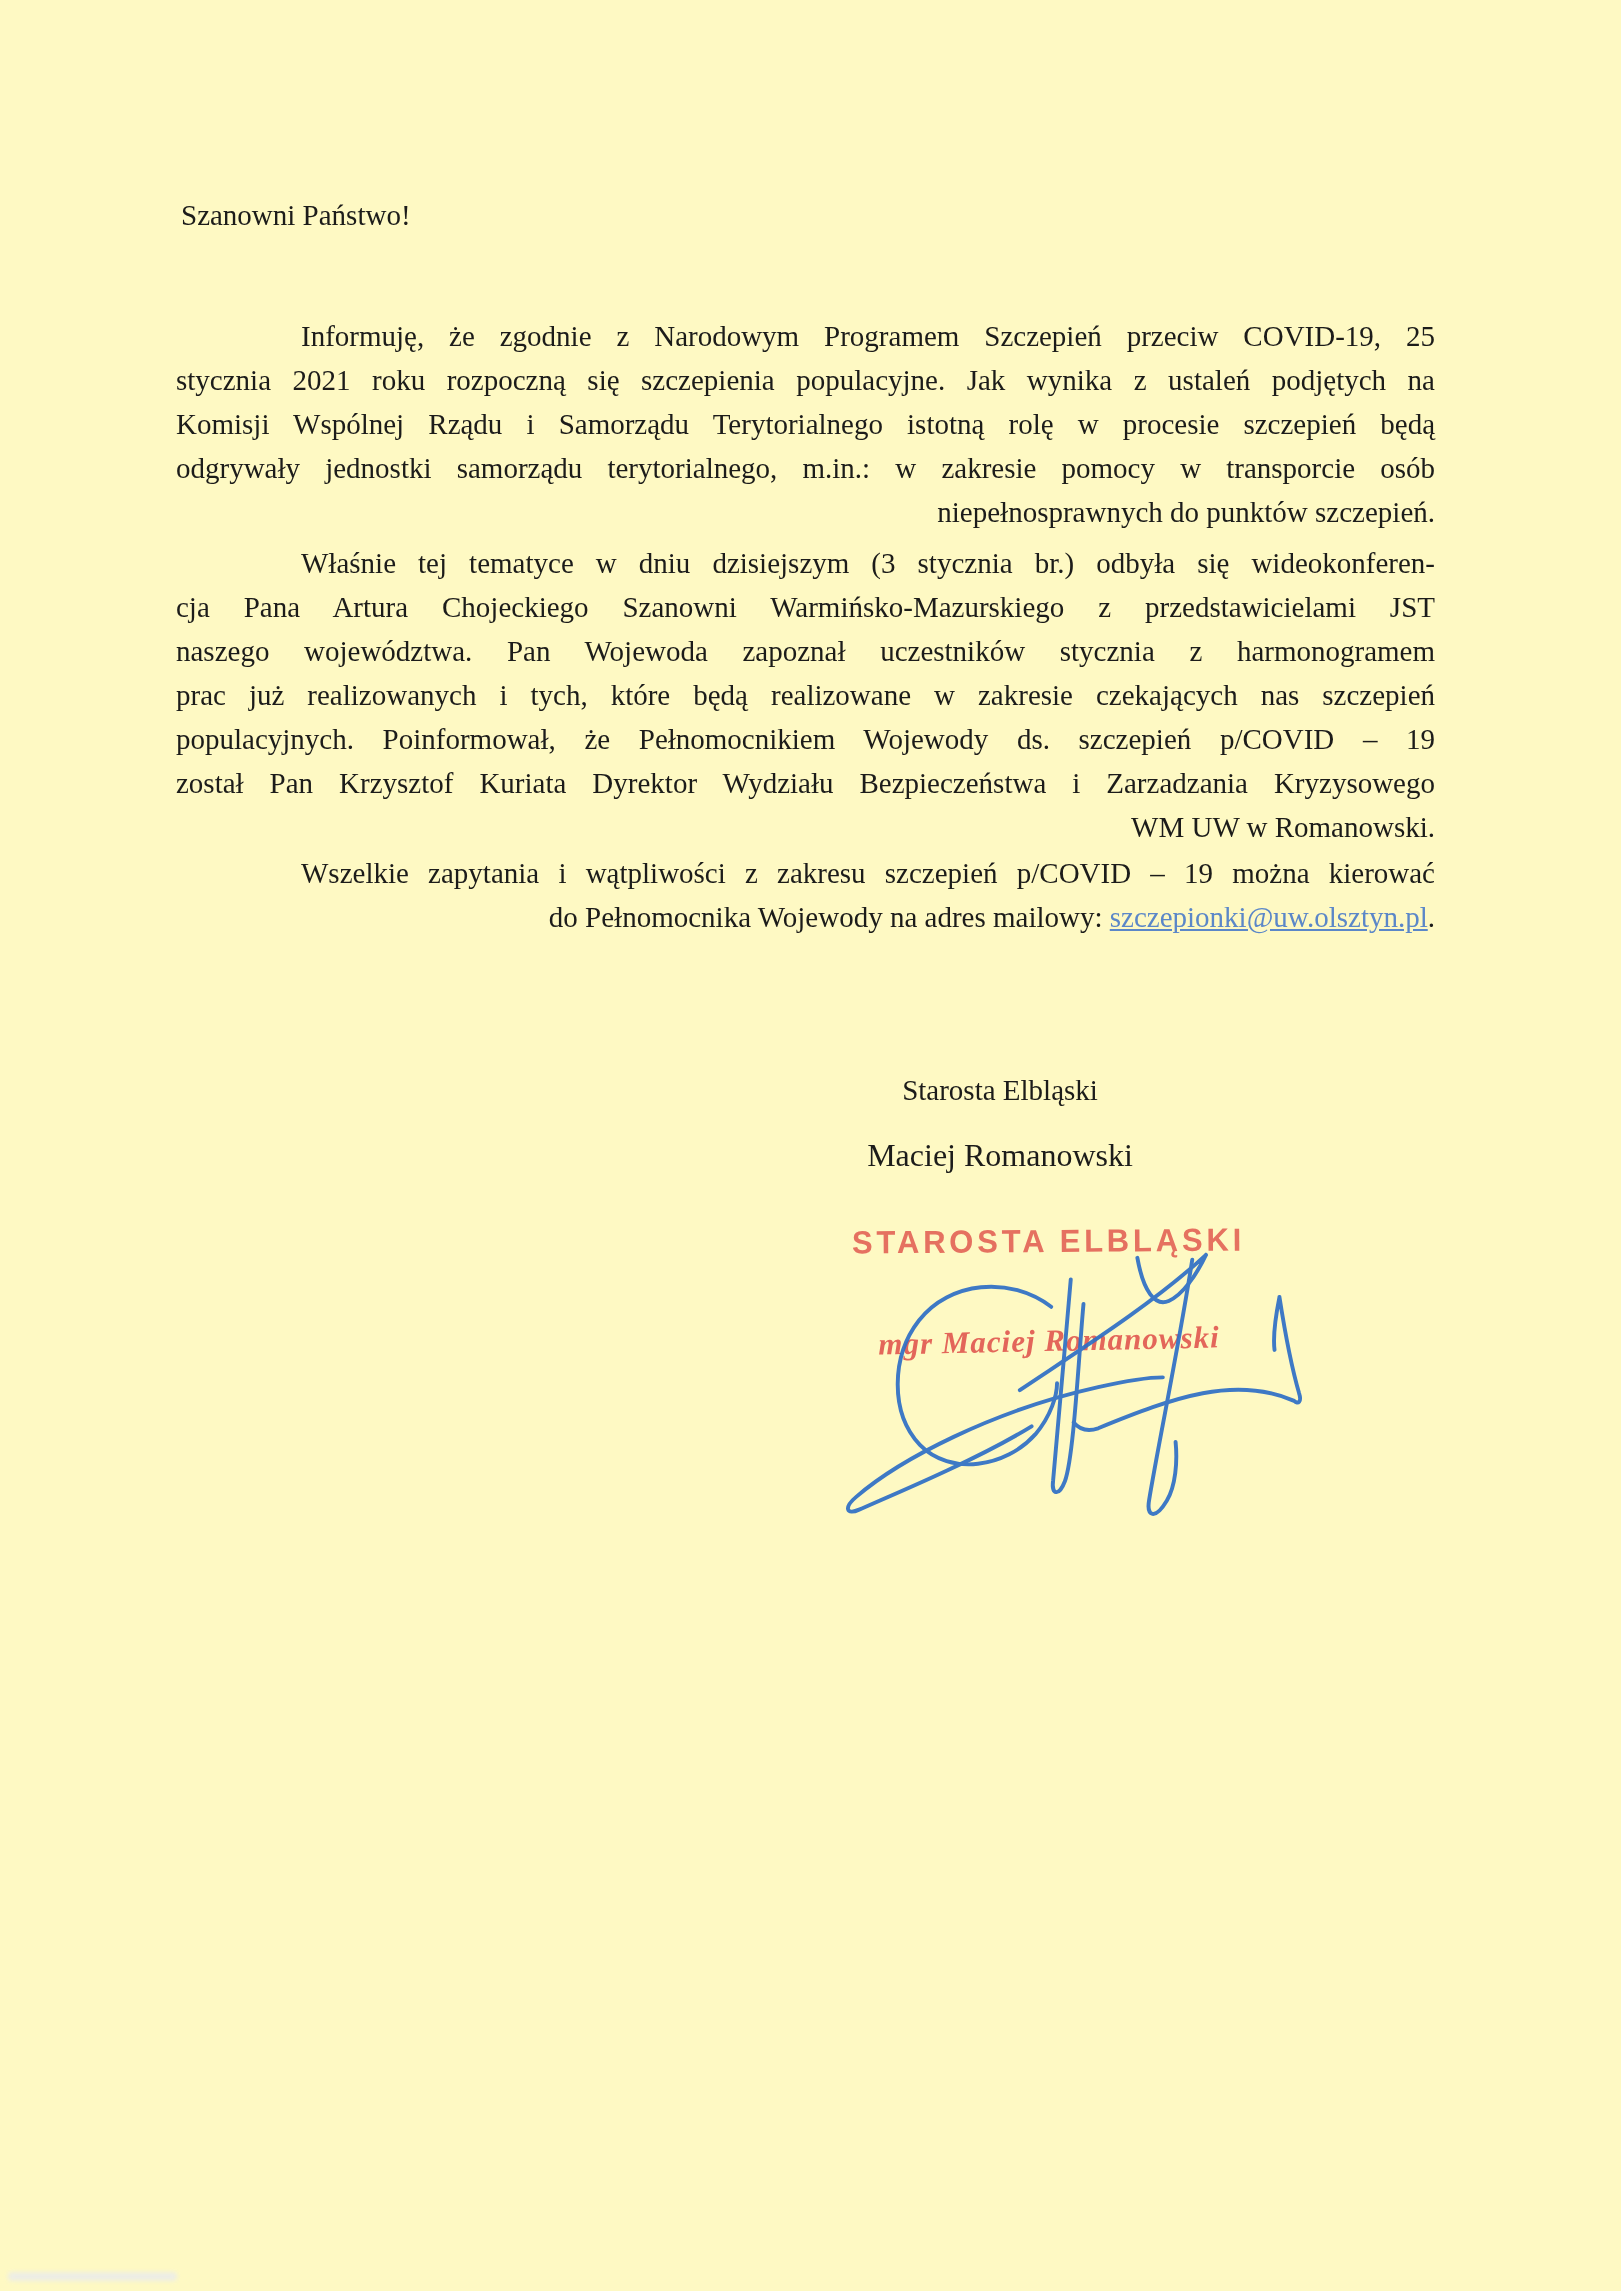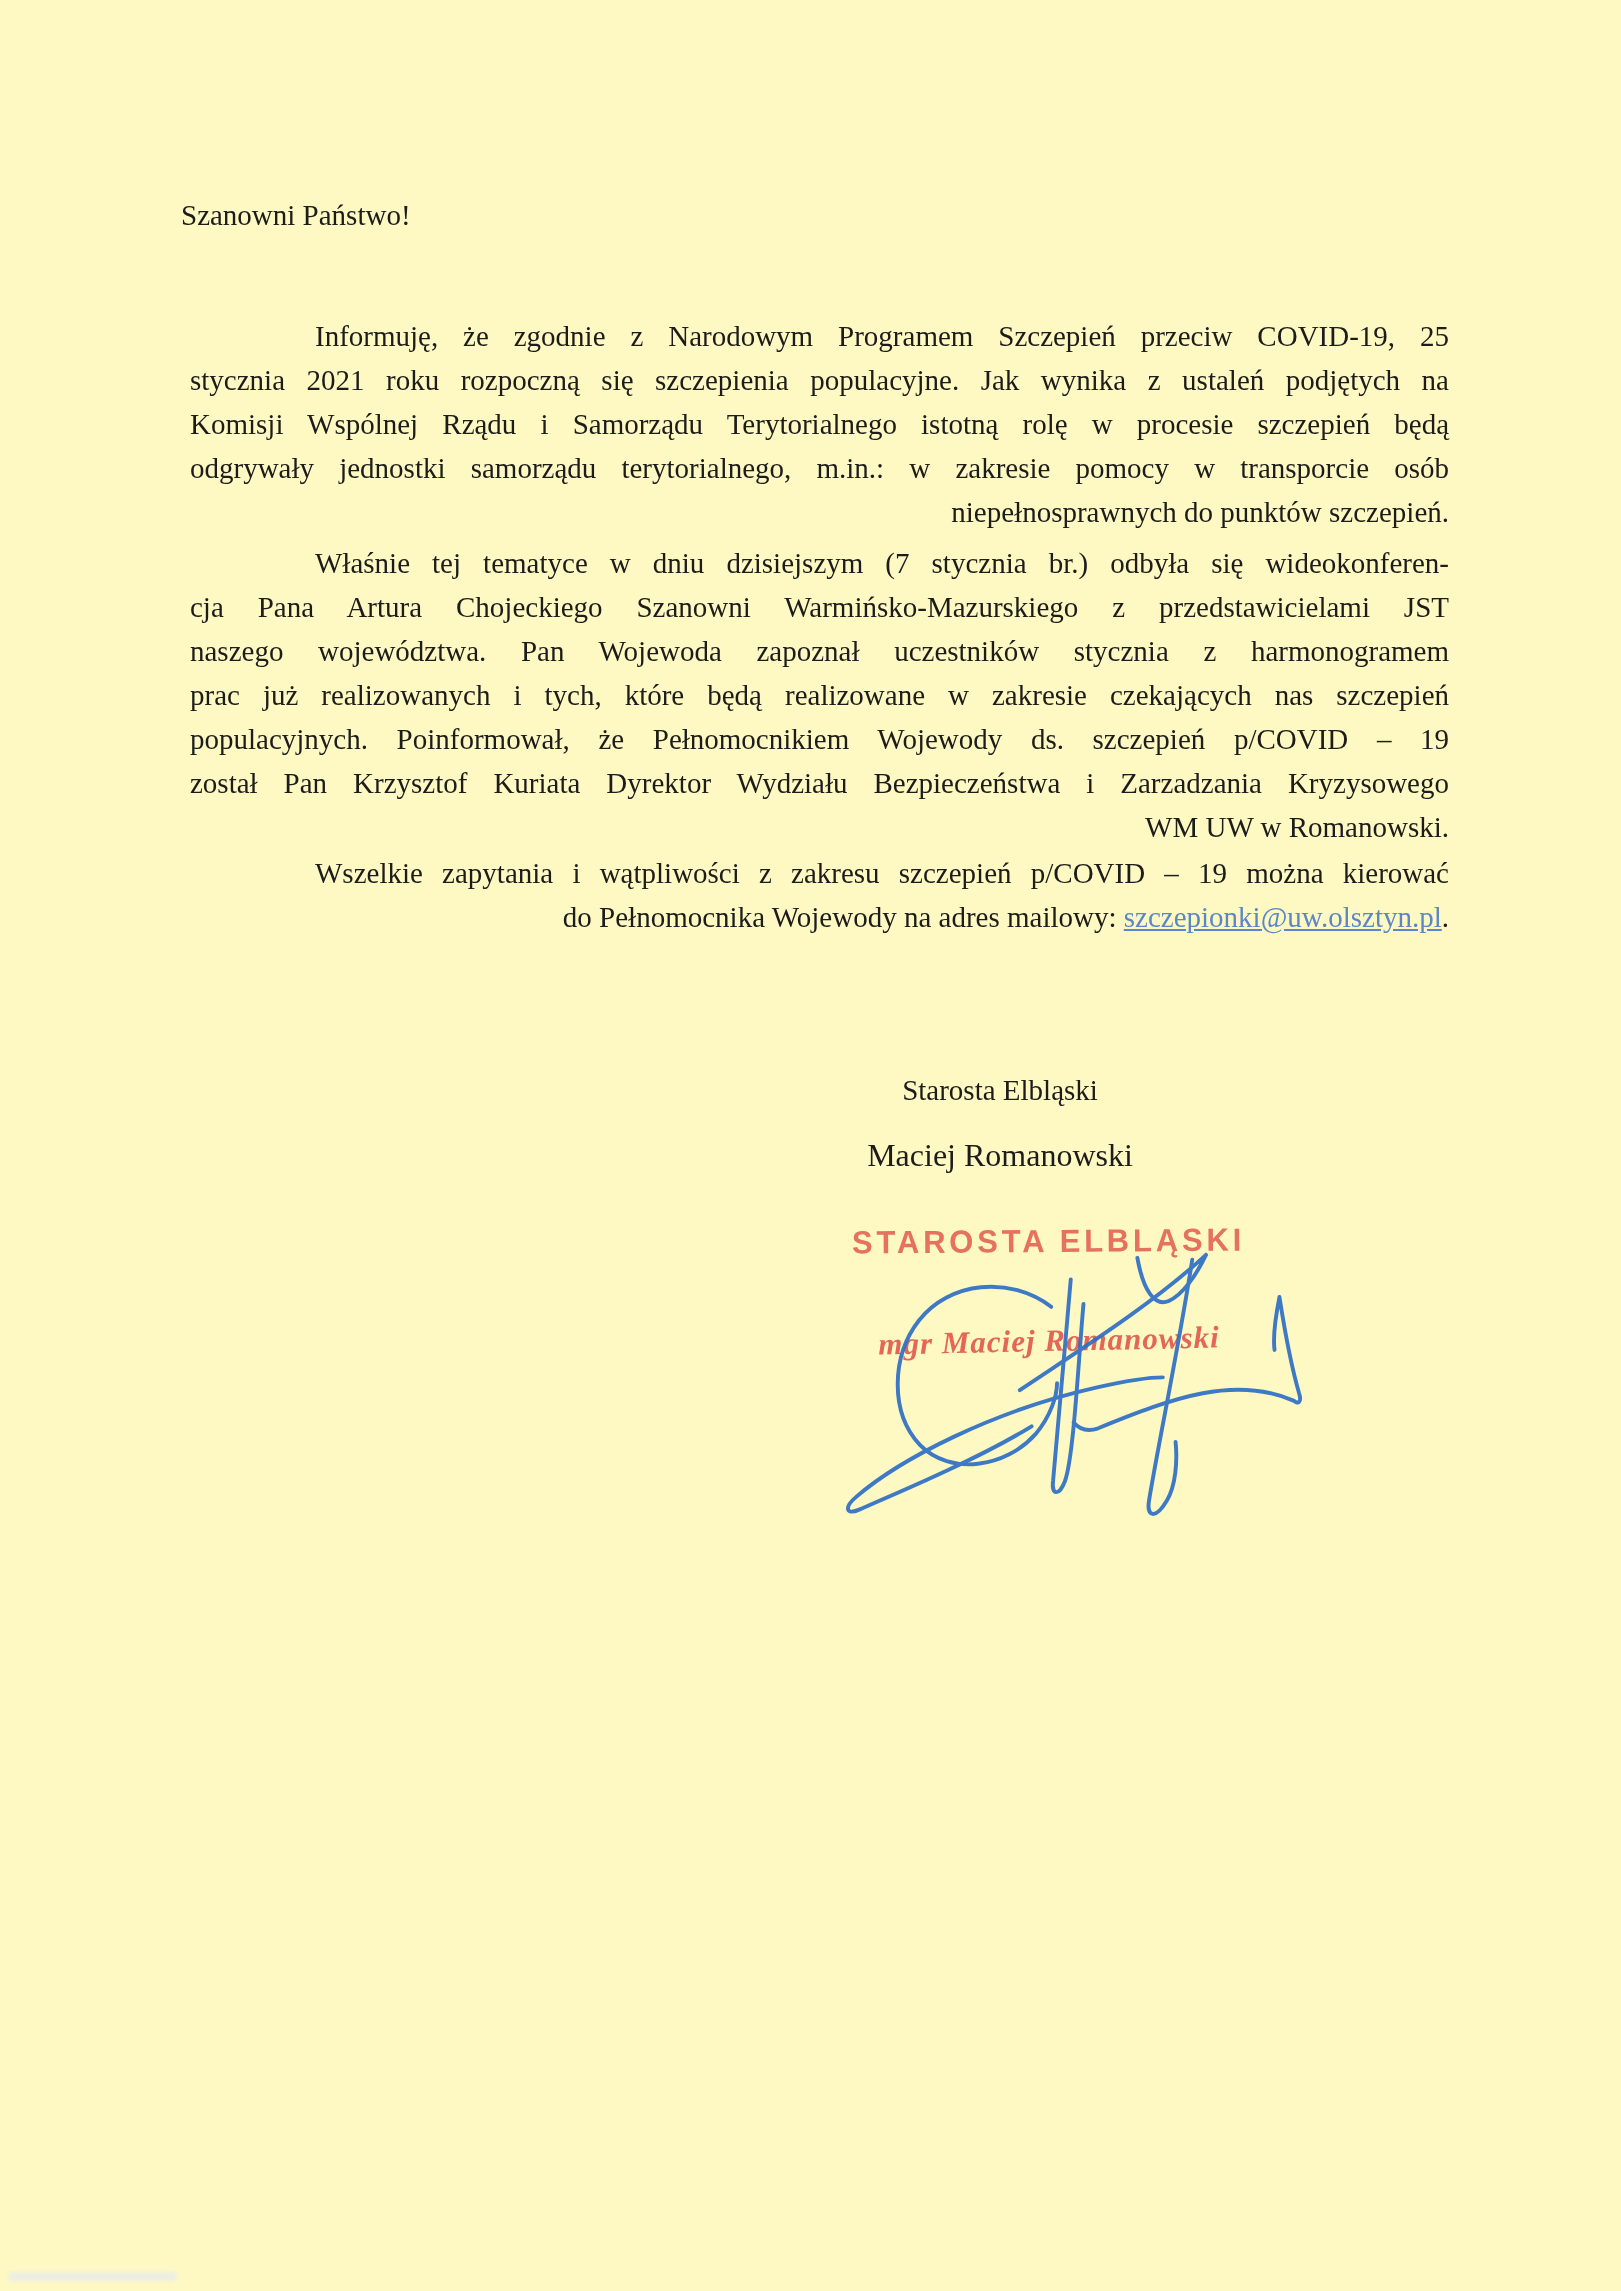--- a/index.html
+++ b/index.html
@@ -7,21 +7,21 @@
     position:relative;
     width:1621px;height:2292px;
     background:#fef9c3;
     overflow:hidden;
     font-family:"Liberation Serif","DejaVu Serif",serif;
     color:#1c1c1a;
     margin:0 auto;
   }
   .textblock{
     position:absolute;
-    left:190px;width:1259px;
+    left:176px;width:1259px;
     font-size:29px;
   }
   .line{
     height:44px;line-height:44px;
     white-space:normal;
   }
   .jline{ text-align:justify; text-align-last:justify; }
   .lline{ text-align:right; }
   .indent{ text-indent:125px; }
   .greeting{
@@ -74,21 +74,21 @@
 
   <div class="textblock" style="top:314px">
     <div class="line jline indent">Informuję, że zgodnie z Narodowym Programem Szczepień przeciw COVID-19, 25</div>
     <div class="line jline">stycznia 2021 roku rozpoczną się szczepienia populacyjne. Jak wynika z ustaleń podjętych na</div>
     <div class="line jline">Komisji Wspólnej Rządu i Samorządu Terytorialnego istotną rolę w procesie szczepień będą</div>
     <div class="line jline">odgrywały jednostki samorządu terytorialnego, m.in.: w zakresie pomocy w transporcie osób</div>
     <div class="line lline">niepełnosprawnych do punktów szczepień.</div>
   </div>
 
   <div class="textblock" style="top:541px">
-    <div class="line jline indent">Właśnie tej tematyce w dniu dzisiejszym (7 stycznia br.) odbyła się wideokonferen-</div>
+    <div class="line jline indent">Właśnie tej tematyce w dniu dzisiejszym (3 stycznia br.) odbyła się wideokonferen-</div>
     <div class="line jline">cja Pana Artura Chojeckiego Szanowni Warmińsko-Mazurskiego z przedstawicielami JST</div>
     <div class="line jline">naszego województwa. Pan Wojewoda zapoznał uczestników stycznia z harmonogramem</div>
     <div class="line jline">prac już realizowanych i tych, które będą realizowane w zakresie czekających nas szczepień</div>
     <div class="line jline">populacyjnych. Poinformował, że Pełnomocnikiem Wojewody ds. szczepień p/COVID – 19</div>
     <div class="line jline">został Pan Krzysztof Kuriata Dyrektor Wydziału Bezpieczeństwa i Zarzadzania Kryzysowego</div>
     <div class="line lline">WM UW w Romanowski.</div>
   </div>
 
   <div class="textblock" style="top:851px">
     <div class="line jline indent">Wszelkie zapytania i wątpliwości z zakresu szczepień p/COVID – 19 można kierować</div>

